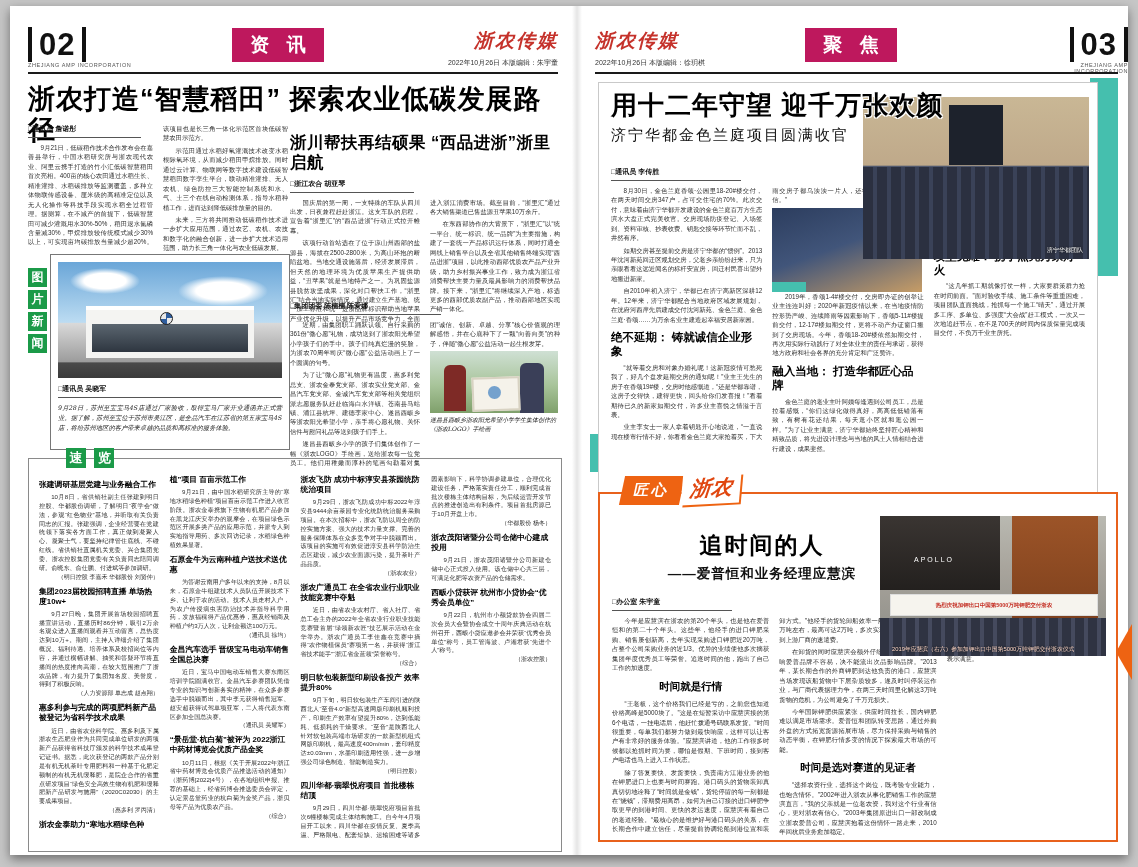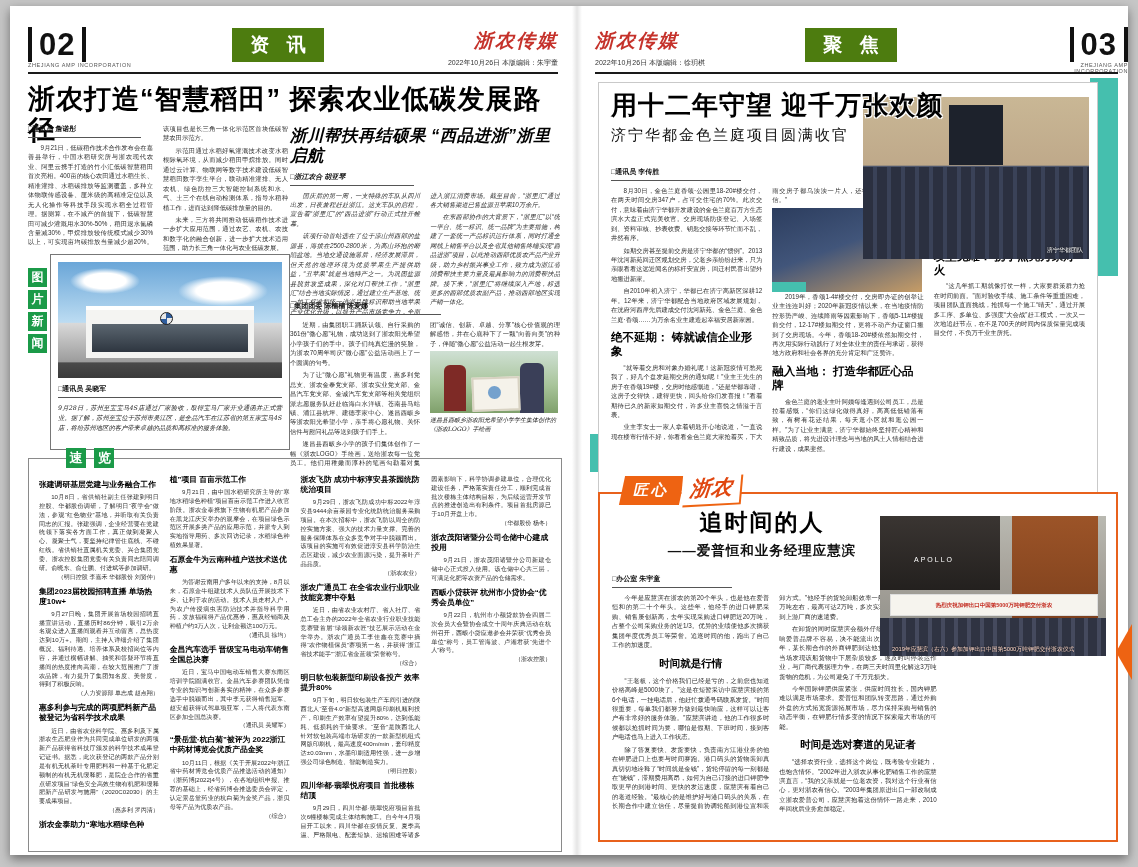--- a/index.html
+++ b/index.html
@@ -3,21 +3,21 @@
 <meta charset="utf-8">
 <style>
   html,body{margin:0;padding:0;}
   body{width:1138px;height:867px;background:#c6c6c6;font-family:"Liberation Sans","DejaVu Sans",sans-serif;overflow:hidden;position:relative;}
   .sheet{position:absolute;left:10px;top:6px;width:1118px;height:849px;background:#ffffff;box-shadow:0 4px 10px rgba(0,0,0,.45);}
   .fold{position:absolute;left:562px;top:0;width:10px;height:100%;background:linear-gradient(90deg,rgba(0,0,0,0) 0%,rgba(0,0,0,.10) 50%,rgba(0,0,0,0) 100%);}
   .abs{position:absolute;}
   
   .pagenum{font-size:31px;font-weight:900;color:#111;border-left:4px solid #111;border-right:4px solid #111;padding:0 7px;line-height:30px;letter-spacing:1px;}
   .org{font-size:5.5px;color:#555;letter-spacing:.6px;margin-top:2px;}
-  .secbox{background:#4d7c0f;color:#fff;width:92px;height:34px;display:flex;align-items:center;justify-content:center;font-size:19px;font-weight:bold;letter-spacing:6px;text-indent:6px;}
+  .secbox{background:#be185d;color:#fff;width:92px;height:34px;display:flex;align-items:center;justify-content:center;font-size:19px;font-weight:bold;letter-spacing:6px;text-indent:6px;}
   .masthead{font-family:"DejaVu Serif",serif;font-style:italic;font-weight:bold;color:#c5322b;font-size:19px;letter-spacing:2px;}
   .dateline{font-size:7px;color:#333;margin-top:4px;}
   .rule{height:2px;background:#1a1a1a;}
   
   .hl-main{font-size:27px;font-weight:900;color:#000;letter-spacing:1px;line-height:1.15;}
   .hl-mid{font-size:16.5px;font-weight:900;color:#000;letter-spacing:.5px;line-height:1.2;}
   .byline{font-size:7px;font-weight:bold;color:#111;border-bottom:1px solid #555;padding-bottom:3px;margin:0 0 5px 0;}
   .cols2{column-count:2;column-gap:10px;column-fill:auto;overflow:hidden;}
   .cols3{column-count:3;column-gap:10px;column-fill:auto;overflow:hidden;}
   .cols4{column-count:4;column-gap:11px;column-fill:auto;overflow:hidden;}
@@ -92,21 +92,21 @@
         <div class="cloud" style="left:120px;top:14px;width:90px;height:30px;"></div>
         <div class="abs" style="left:28px;top:48px;width:168px;height:48px;background:#f4f4f2;box-shadow:0 -4px 0 #ffffff;">
           <div class="abs" style="left:6px;top:14px;width:156px;height:28px;background:linear-gradient(#5b6670,#2e3640);"></div>
           <div class="abs" style="left:74px;top:2px;width:11px;height:11px;border-radius:50%;background:conic-gradient(#2e5d9e 0 25%,#e8e8e8 0 50%,#2e5d9e 0 75%,#e8e8e8 0);border:1px solid #222;"></div>
         </div>
       </div>
       <div class="byline" style="margin-top:6px;">□通讯员 吴晓军</div>
       <div class="caption-serif">9月28日，苏州至宝宝马4S店通过厂家验收，取得宝马厂家开业通函并正式营业。据了解，苏州至宝位于苏州市吴江区，是全品汽车在江苏省的第五家宝马4S店，将给苏州地区的客户带来卓越的品质和高标准的服务体验。</div>
     </div>
 
-    <div class="abs" style="left:280px;top:120px;width:270px;font-style:italic;">
+    <div class="abs" style="left:280px;top:127px;width:270px;">
       <div class="hl-mid">浙川帮扶再结硕果  “西品进浙”浙里启航</div>
       <div class="byline" style="width:46%;margin-top:6px;">□浙江农合 胡亚琴</div>
       <div class="cols2 body" style="height:128px;">
         <p>国庆后的第一周，一支特殊的车队从四川出发，日夜兼程赶赴浙江。这支车队的启程，宣告着“浙里汇”的“西品进浙”行动正式拉开帷幕。</p>
         <p>该项行动首站选在了位于凉山州西部的盐源县，海拔在2500-2800米，为高山环抱的断陷盆地。当地交通设施落后，经济发展滞后，但天然的地理环境为优质苹果生产提供助益，“丑苹果”就是当地特产之一。为巩固盐源县脱贫攻坚成果，深化对口帮扶工作，“浙里汇”结合当地实际情况，通过建立生产基地、统一加工标准和统一进浙品牌标识帮助当地苹果产业优化升级，以提升产品市场竞争力，全面进入浙江消费市场。截至目前，“浙里汇”通过各大销售渠道已售盐源丑苹果10万余斤。</p>
         <p>在东西部协作的大背景下，“浙里汇”以“统一平台、统一标识、统一品牌”为主要措施，构建了一套统一产品标识运行体系，同时打通全网线上销售平台以及全省其他销售终端实现“西品进浙”项目，以此推动西部优质农产品产业升级，助力乡村振兴事业工作，致力成为浙江省消费帮扶主要力量及最具影响力的消费帮扶品牌。接下来，“浙里汇”将继续深入产地，标选更多的西部优质农副产品，推动西部地区实现产销一体化。</p>
       </div>
     </div>
 
     <div class="abs" style="left:280px;top:290px;width:270px;">
@@ -258,21 +258,21 @@
         <div class="abs" style="left:0;top:0;width:120px;height:74px;background:linear-gradient(#3a3532,#23201e);">
           <div class="tag" style="left:34px;top:40px;letter-spacing:2px;font-size:7px;">APOLLO</div>
         </div>
         <div class="abs" style="right:8px;top:0;width:86px;height:110px;background:linear-gradient(#9c5428,#7c3f1c);"></div>
         <div class="abs" style="left:10px;top:78px;width:206px;height:20px;background:#f6f4ee;border:1px solid #ddd;display:flex;align-items:center;justify-content:center;">
           <span style="font-size:5.5px;color:#c32b20;font-weight:bold;white-space:nowrap;">热烈庆祝加钾出口中国第5000万吨钾肥交付浙农</span>
         </div>
         <div class="abs" style="left:0;bottom:0;width:100%;height:38px;background:repeating-linear-gradient(90deg,#2f3342 0 9px,#454a5e 9px 13px);"></div>
         <div class="tag" style="left:12px;bottom:2px;color:#ffd9c9;font-size:5.8px;text-shadow:0 0 2px #000;white-space:nowrap;">2019年应慧滨（右六）参加加钾出口中国第5000万吨钾肥交付浙农仪式</div>
       </div>
-      <div style="width:300px;margin-top:5px;">
+      <div style="width:300px;margin-top:28px;">
         <div class="craft-title">追时间的人</div>
         <div class="craft-sub">——爱普恒和业务经理应慧滨</div>
       </div>
       <div class="byline" style="width:120px;margin-top:14px;">□办公室 朱宇童</div>
       <div class="cols3 body" style="height:222px;">
         <p>今年是应慧滨在浙农的第20个年头，也是他在爱普恒和的第二十个年头。这些年，他经手的进口钾肥采购、销售屡创新高，去年实现采购进口钾肥近20万吨，占整个公司采购业务的近1/3。优异的业绩使他多次摘获集团年度优秀员工等荣誉。追逐时间的他，跑出了自己工作的加速度。</p>
         <div class="subh-c">时间就是行情</div>
         <p>“王老板，这个价格我们已经是亏的，之前您也知道价格高峰是5000块了。”这是在短暂采访中应慧滨接的第6个电话，一挂电话后，他赶忙拨通号码联系发货。“时间很重要，每单我们都努力做到最快响应，这样可以让客户有非常好的服务体验。”应慧滨讲道，他的工作很多时候都以抢抓时间为要，哪怕是假期、下班时间，接到客户电话也马上进入工作状态。</p>
         <p>除了答复要快、发货要快，负责南方江港业务的他在钾肥进口上也要与时间赛跑。港口码头的货物装卸真真切切地诠释了“时间就是金钱”，货轮停留的每一刻都是在“烧钱”，滞期费用高昂，如何为自己订接的进口钾肥争取更早的到港时间、更快的发运速度，应慧滨有着自己的老道经验。“最核心的是维护好与港口码头的关系，在长期合作中建立信任，尽量提前协调轮船到港位置和装卸方式。”他经手的货轮卸船效率一般稳定在每天8千到1万吨左右，最高可达2万吨，多次实现提前卸货完毕，拿到上游厂商的速遣费。</p>
         <p>在卸货的同时应慧滨会额外仔细检查货源品质，“打响爱普品牌不容易，决不能流出次品影响品牌。”2013年，某长期合作的外商钾肥到达他负责的港口，应慧滨当场发现该船货物中下层杂质较多，遂及时叫停装运作业，与厂商代表据理力争，在两三天时间里化解这3万吨货物的危机，为公司避免了千万元损失。</p>

